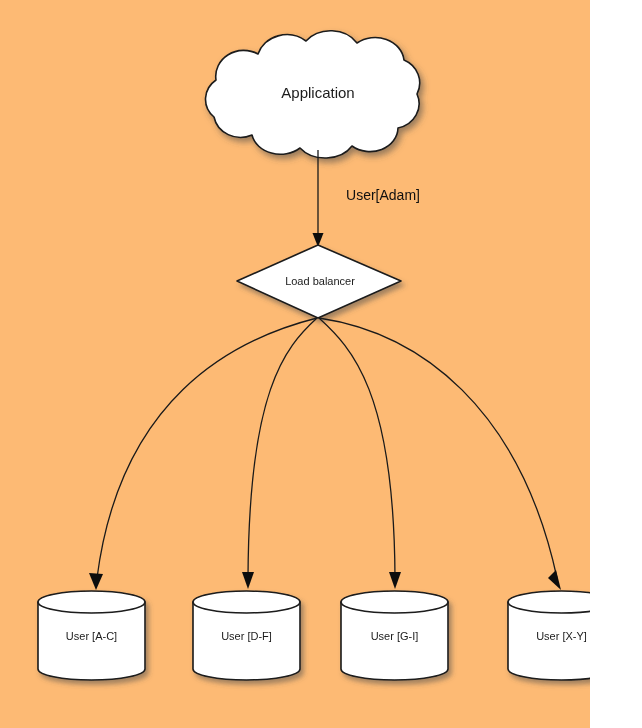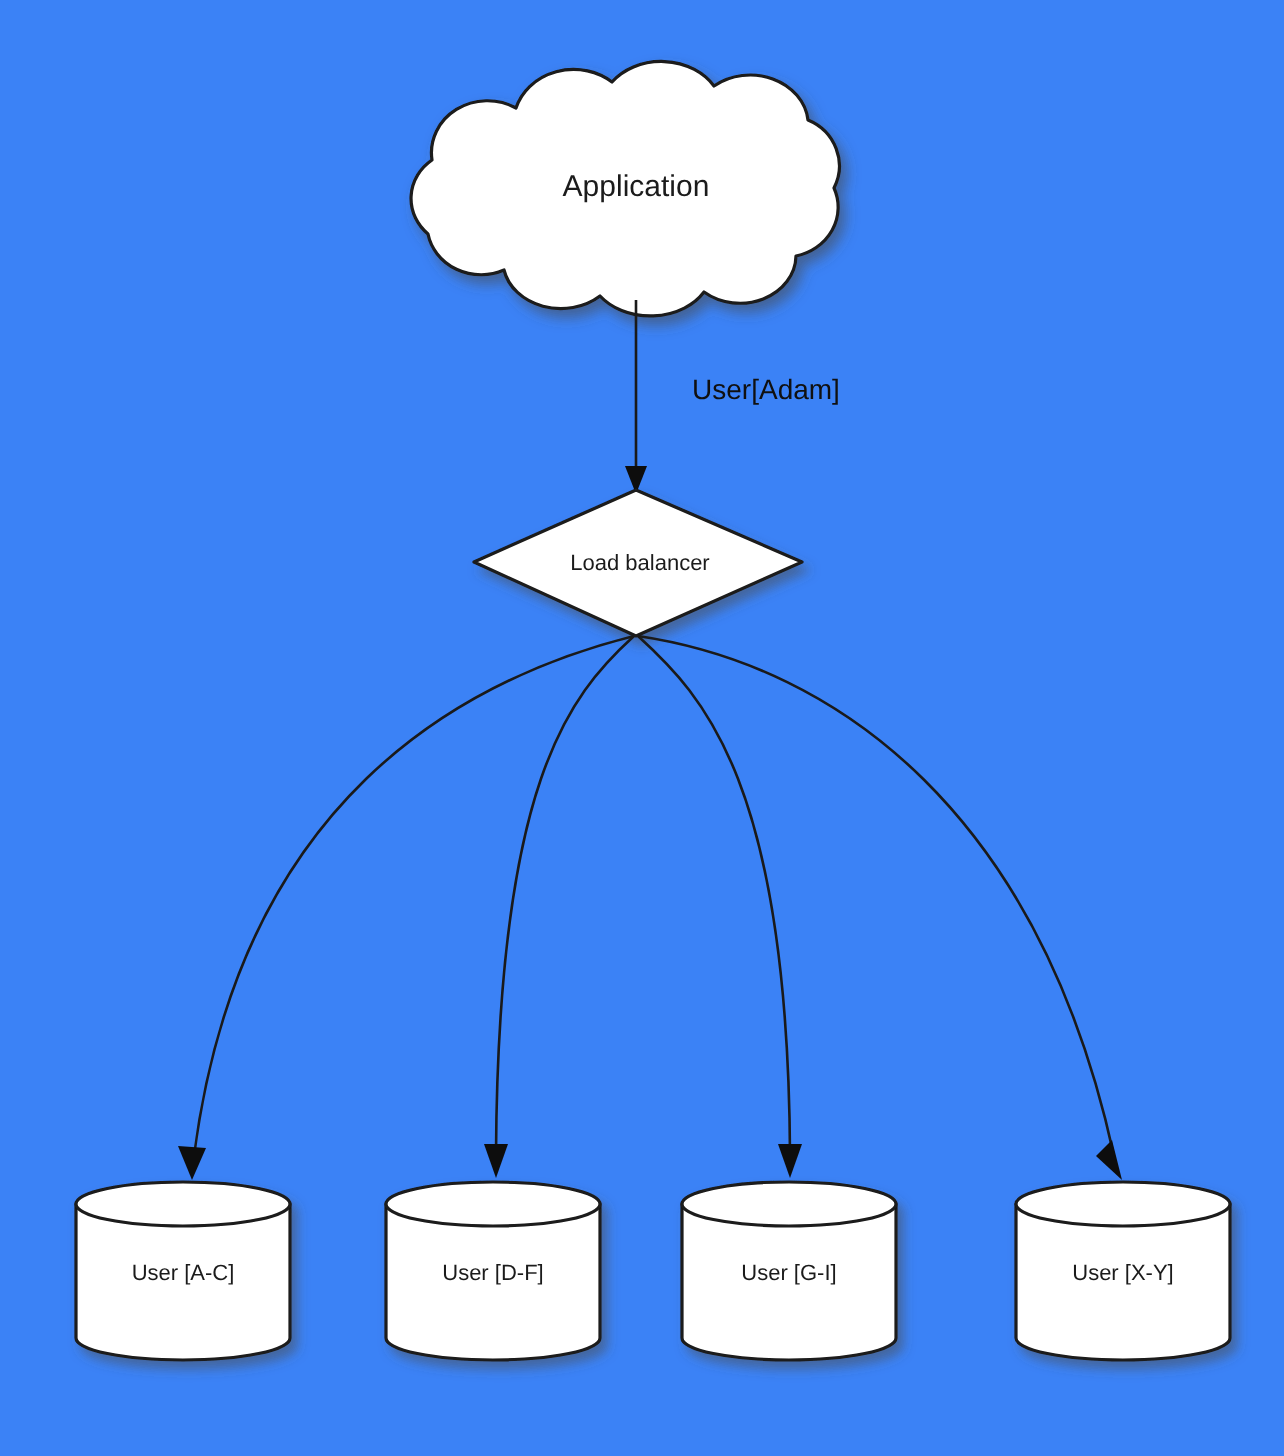--- a/index.html
+++ b/index.html
@@ -5,23 +5,23 @@
   html, body {
     margin: 0;
     padding: 0;
     background: #ffffff;
   }
   body {
     font-family: "Liberation Sans", sans-serif;
   }
   #canvas {
     position: relative;
-    width: 642px;
+    width: 590px;
     height: 728px;
-    background: #3b82f6;
+    background: #fdba74;
     overflow: hidden;
   }
   #diagram-svg {
     position: absolute;
     left: 0;
     top: 0;
     width: 642px;
     height: 728px;
   }
   .node-label {

